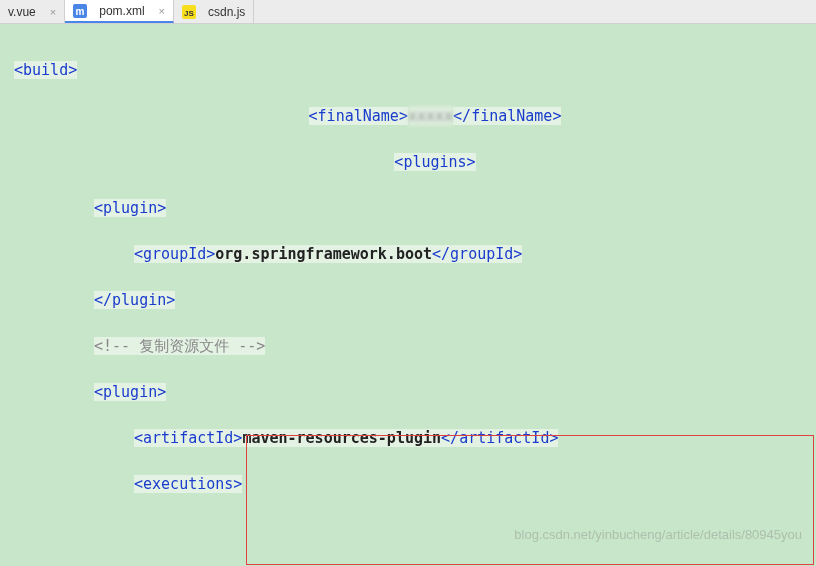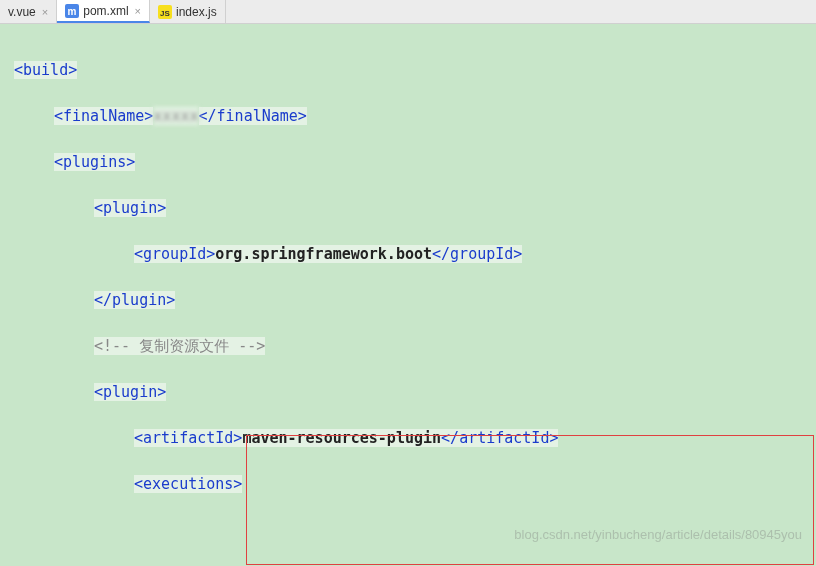--- a/index.html
+++ b/index.html
@@ -20,21 +20,21 @@
     align-items: stretch;
   }
   .tab {
     display: flex;
     align-items: center;
     padding: 0 8px;
     border-right: 1px solid #d0d0d0;
     font-size: 12px;
     font-family: sans-serif;
     color: #333;
-    gap: 4px;
+    gap: 12px;
     background: #ececec;
     cursor: pointer;
   }
   .tab.active {
     background: #fff;
     border-bottom: 2px solid #4a86e8;
   }
   .tab .icon { width: 14px; height: 14px; display:inline-flex; align-items:center; justify-content:center; }
   .tab .close { color:#999; font-size:11px; margin-left:2px; }
   .editor {
@@ -60,21 +60,21 @@
     justify-content:center;
     box-shadow: 0 1px 2px rgba(0,0,0,0.15);
   }
   .tag { color: #1a3ccc; background:#e4f2e4; }
   .tagname { color:#1a3ccc; font-weight:normal; }
   .txt { color:#222; background:#e4f2e4;font-weight:bold; }
   .canvas { background:#e4f2e4; }
   .comment { color:#888; background:#e4f2e4; }
   .blurred { color:#888; filter: blur(2px); background:#e4f2e4; }
   .line { display:block; }
-  .ind1 { padding-left: 40px; }
+  .ind1 { padding-left: 40px; text-align: center; }
   .ind2 { padding-left: 80px; }
   .ind3 { padding-left: 120px; }
   .ind4 { padding-left: 160px; }
   .redbox {
     position:absolute;
     left: 246px;
     top: 411px;
     width: 568px;
     height: 130px;
     border: 1px solid #e04040;
@@ -108,21 +108,21 @@
     <span>pom.xml</span>
     <span class="close">×</span>
   </div>
   <div class="tab">
     <span class="icon">
       <svg width="14" height="14" viewBox="0 0 14 14">
           <rect width="14" height="14" fill="#f7df1e" rx="2"></rect>
           <text x="7" y="11" font-size="8" font-family="sans-serif" fill="#333" text-anchor="middle" font-weight="bold">JS</text>
         </svg>
     </span>
-    <span>index.js</span>
+    <span>csdn.js</span>
   </div>
 </div>
 
 <div class="chrome-badge">
   <svg width="18" height="18" viewBox="0 0 24 24">
     <circle cx="12" cy="12" r="11" fill="#fff" stroke="#ddd"></circle>
     <path d="M12 1 A11 11 0 0 1 22.5 9 L12 9 Z" fill="#ea4335"></path>
     <path d="M22.5 9 A11 11 0 0 1 8 22 L12 12 Z" fill="#fbbc05"></path>
     <path d="M8 22 A11 11 0 0 1 3 5 L12 12 Z" fill="#34a853"></path>
     <circle cx="12" cy="12" r="5" fill="#fff"></circle>

